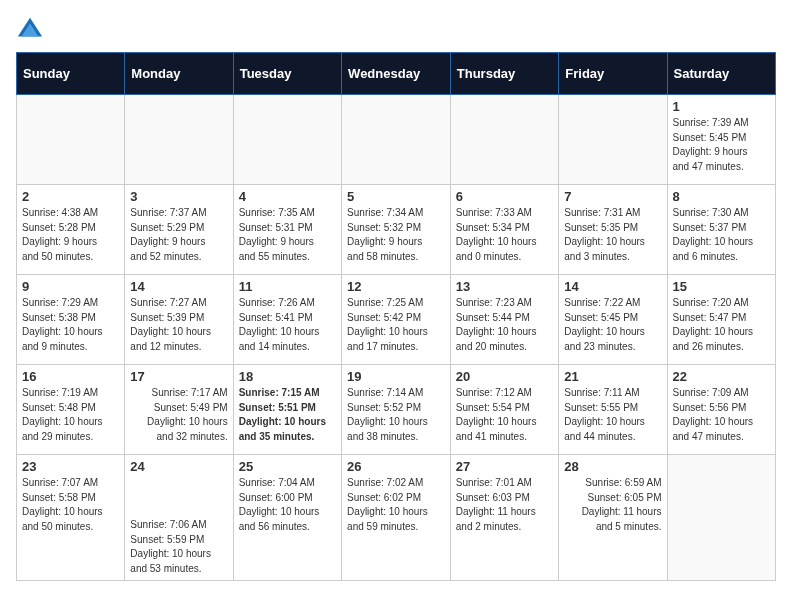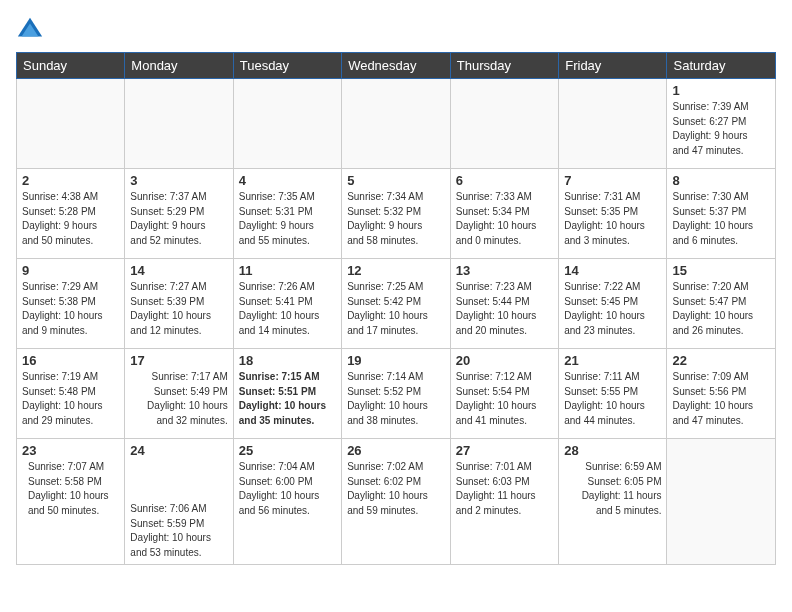--- a/index.html
+++ b/index.html
@@ -43,25 +43,25 @@
     .location {
       font-size: 14px;
       color: #555;
     }
     .calendar {
       width: 100%;
       border-collapse: collapse;
       border: 1px solid #ccc;
     }
     .calendar th {
-      background: #404040;
+      background: #0f172a;
       color: #fff;
       font-size: 13px;
-      font-weight: normal;
-      padding: 5px 6px;
+      font-weight: bold;
+      padding: 13px 6px;
       text-align: left;
       border: 1px solid #2a65a8;
     }
     .calendar td {
       vertical-align: top;
       padding: 4px 5px;
       border: 1px solid #ccc;
       width: 109px;
       min-height: 80px;
       height: 90px;
@@ -120,21 +120,21 @@
   <tr>
         <td class="empty"></td>
         <td class="empty"></td>
         <td class="empty"></td>
         <td class="empty"></td>
         <td class="empty"></td>
         <td class="empty"></td>
         <td>
           <span class="day-number">1</span>
           <div class="day-info" style="white-space: pre-line;">Sunrise: 7:39 AM
-Sunset: 6:27 PM
+Sunset: 5:45 PM
 Daylight: 9 hours
 and 47 minutes.</div>
         </td>
       </tr>
       <tr>
         <td>
           <span class="day-number">2</span>
           <div class="day-info" style="white-space: pre-line;">Sunrise: 4:38 AM
 Sunset: 5:28 PM
 Daylight: 9 hours
@@ -281,21 +281,21 @@
           <span class="day-number">22</span>
           <div class="day-info" style="white-space: pre-line;">Sunrise: 7:09 AM
 Sunset: 5:56 PM
 Daylight: 10 hours
 and 47 minutes.</div>
         </td>
       </tr>
       <tr>
         <td>
           <span class="day-number">23</span>
-          <div class="day-info" style="white-space: pre-line; margin-left: 6px;">Sunrise: 7:07 AM
+          <div class="day-info" style="white-space: pre-line;">Sunrise: 7:07 AM
 Sunset: 5:58 PM
 Daylight: 10 hours
 and 50 minutes.</div>
         </td>
         <td>
           <span class="day-number">24</span>
           <div class="day-info" style="white-space: pre-line; margin-top: 44px;">Sunrise: 7:06 AM
 Sunset: 5:59 PM
 Daylight: 10 hours
 and 53 minutes.</div>

